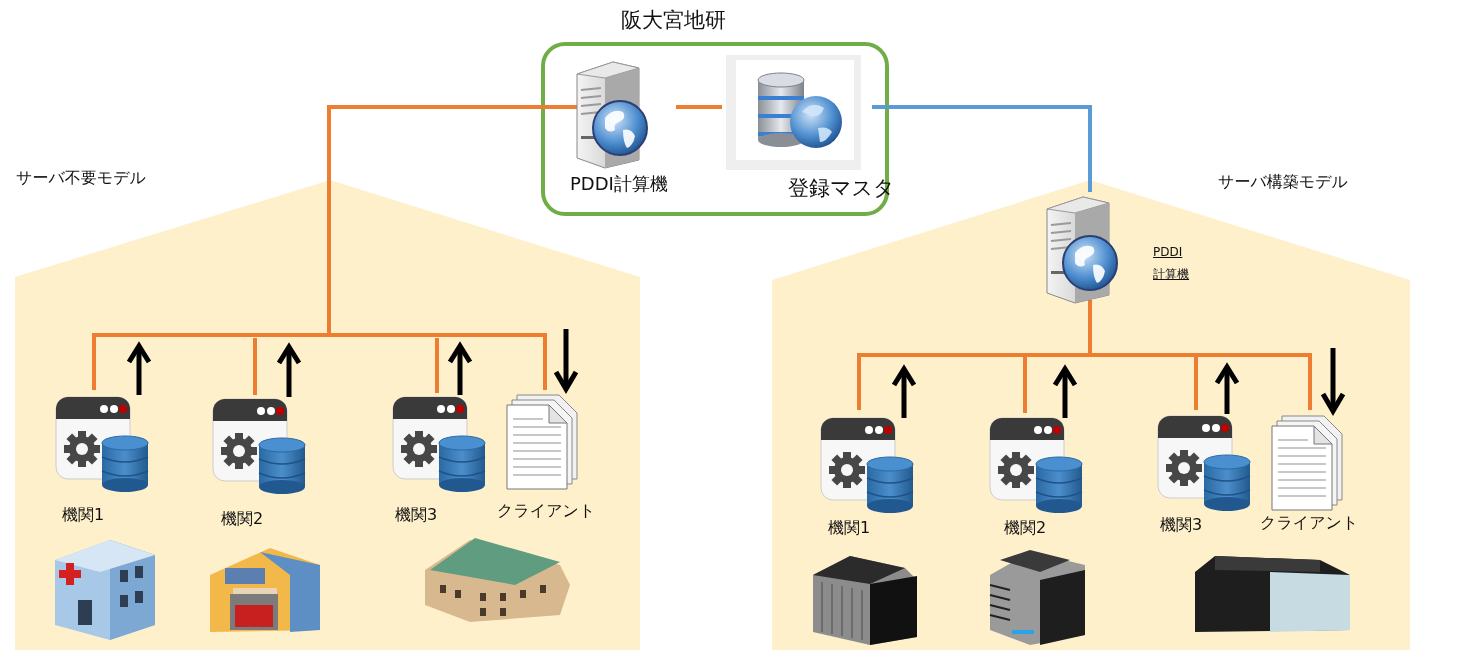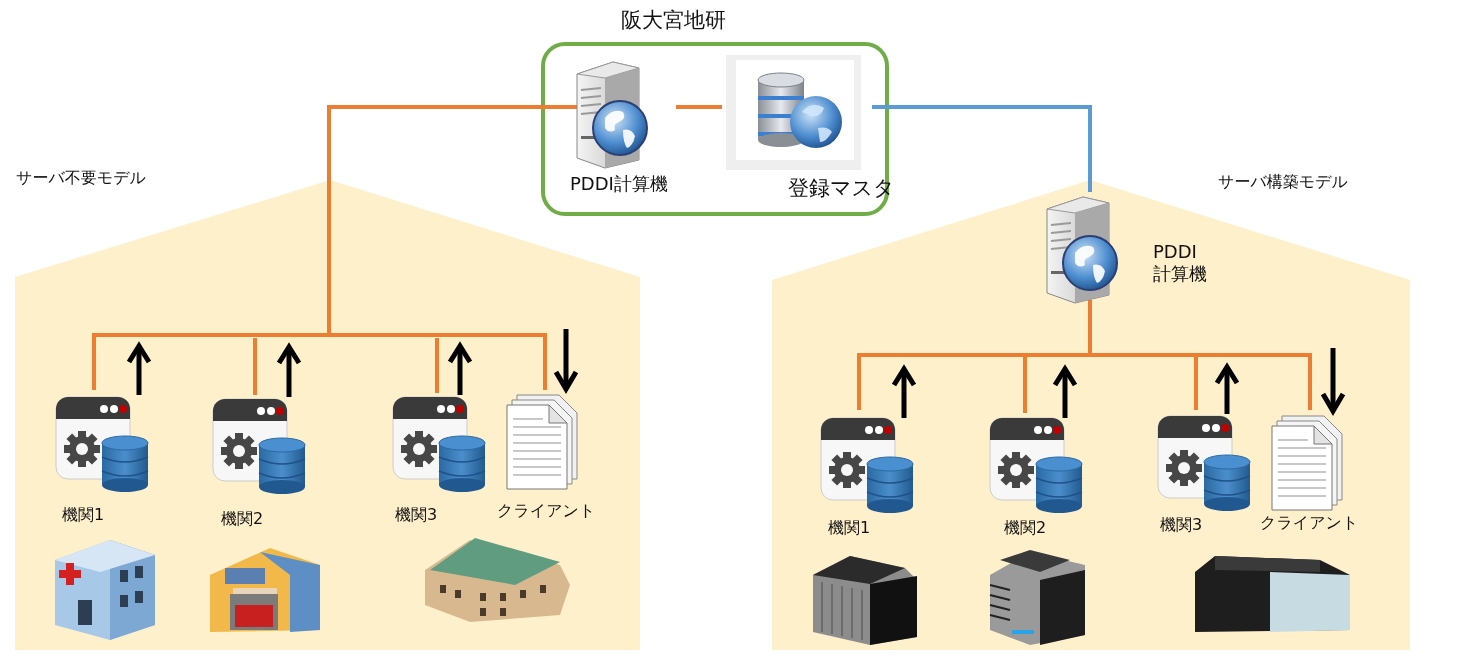--- a/index.html
+++ b/index.html
@@ -1,20 +1,20 @@
 <!DOCTYPE html>
 <html><head>
 <meta charset="utf-8">
 <style>
   html, body { margin:0; padding:0; background:#ffffff; }
   body { width:1462px; height:662px; position:relative; overflow:hidden;
          font-family:"DejaVu Sans","Liberation Sans",sans-serif; color:#000; }
   svg.stage { position:absolute; left:0; top:0; }
   .lbl { position:absolute; white-space:nowrap; font-size:16px; color:#111; }
-  .lbl-sm { font-size:18px; line-height:22px; }
+  .lbl-sm { font-size:12px; line-height:22px;text-decoration:underline; }
   .title { font-size:21px; }
 </style>
 </head>
 <body>
 
 <svg class="stage" width="1462" height="662" viewBox="0 0 1462 662">
   <defs>
     <linearGradient id="srvG" x1="0" x2="1">
         <stop offset="0" stop-color="#f4f4f4"></stop>
         <stop offset="1" stop-color="#b9b9b9"></stop>

